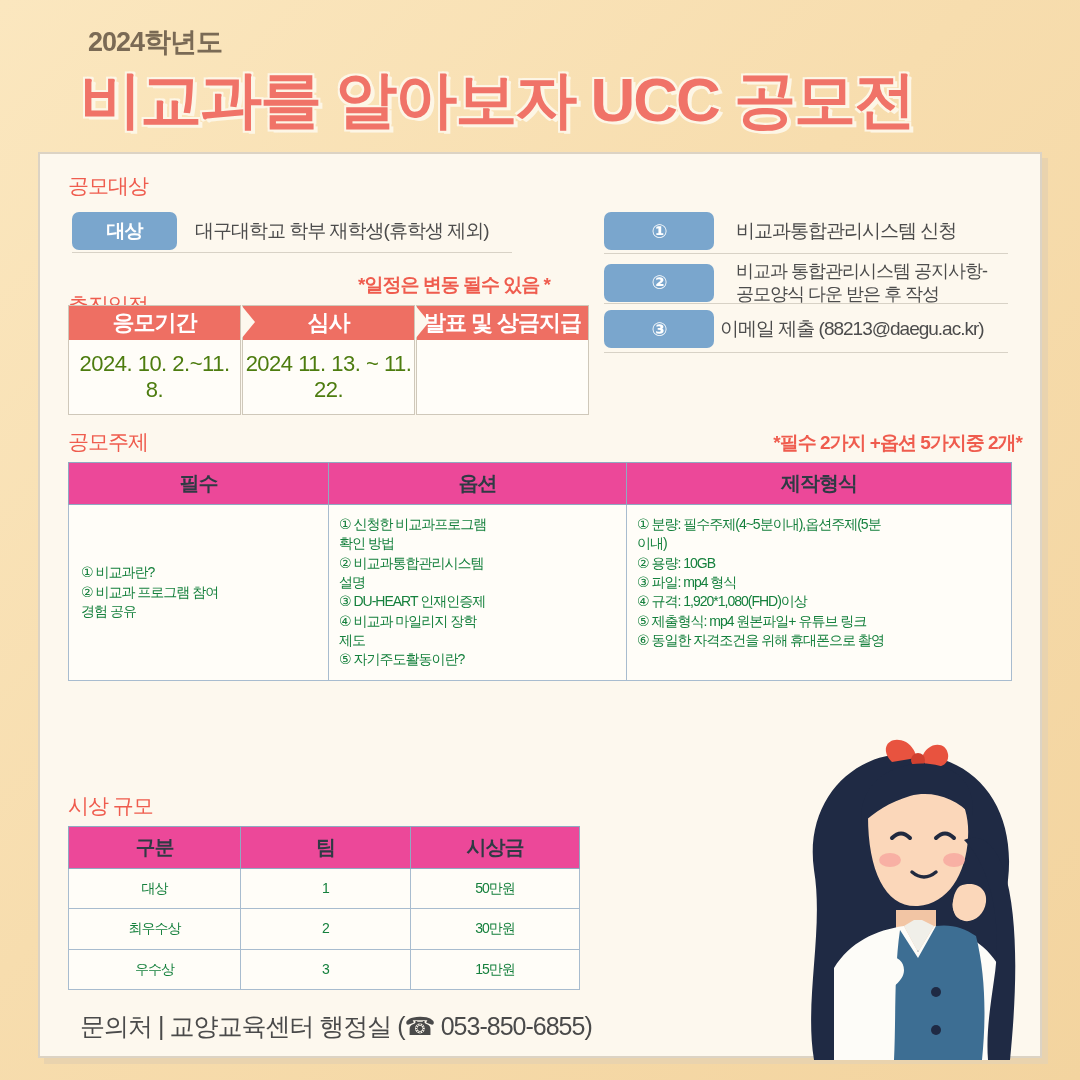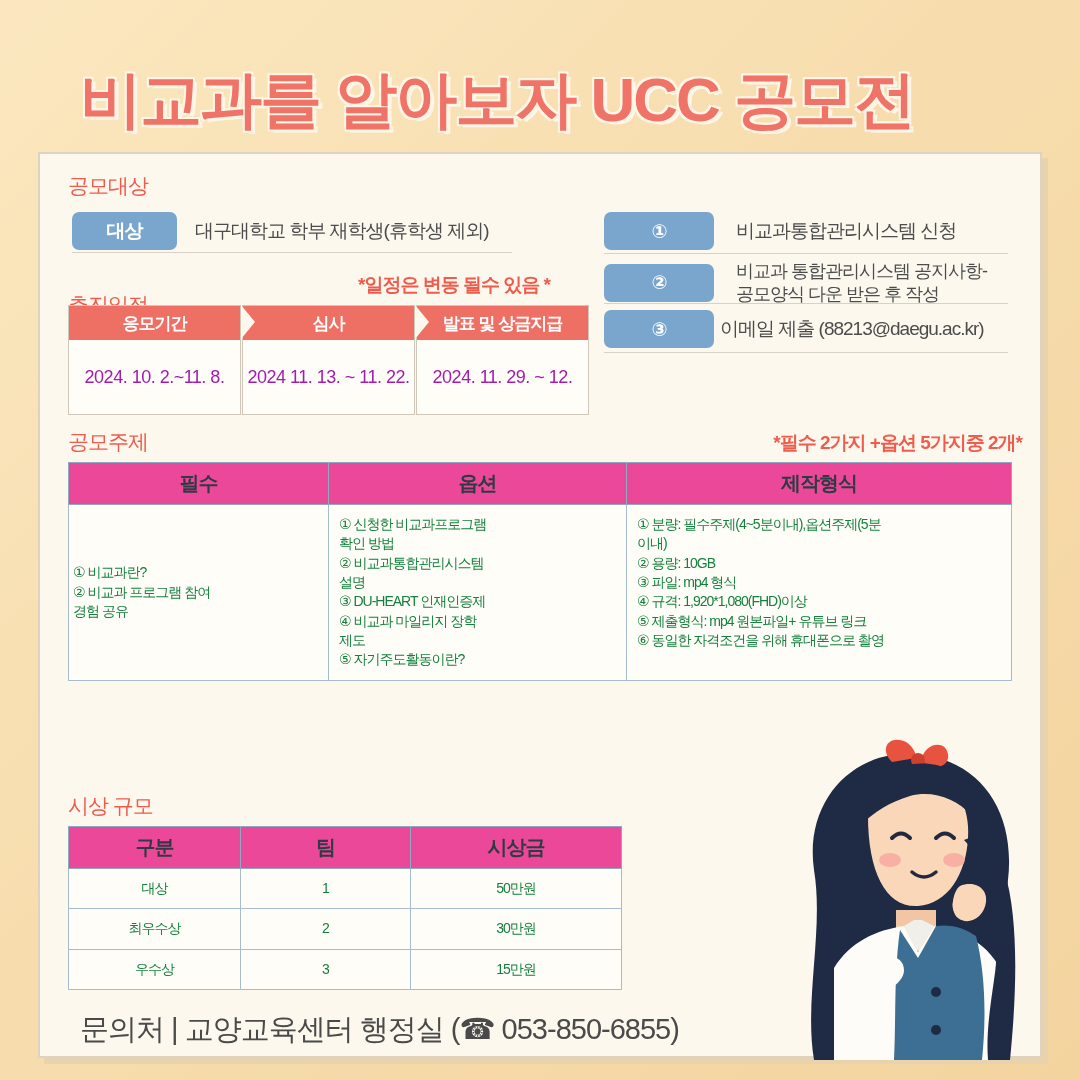--- a/index.html
+++ b/index.html
@@ -68,25 +68,25 @@
   .sched-col {
     position: absolute;
     width: 173px;
     border: 1.5px solid #cfc8ba;
     background: #fffdf8;
     height: 110px;
   }
   .sched-head {
     height: 34px; background: #ee6f63; color: #fff;
     display: flex; align-items: center; justify-content: center;
-    font-size: 17px; font-weight: bold; letter-spacing: -1px;
+    font-size: 22px; font-weight: bold; letter-spacing: -1px;
   }
   .sched-body {
     height: 74px; display: flex; align-items: center; justify-content: center;
-    font-size: 18px; color: #a21caf; letter-spacing: -0.5px;
+    font-size: 22px; color: #4d7c0f; letter-spacing: -0.5px; text-align: center;
   }
   .arrow {
     position: absolute; width: 0; height: 0;
     border-top: 17px solid transparent;
     border-bottom: 17px solid transparent;
     border-left: 14px solid #fdf8ee;
     z-index: 4;
   }
   
   table { border-collapse: collapse; }
@@ -103,30 +103,31 @@
   .tbl td {
     border: 1.5px solid #a8bccf;
     font-size: 14px; color: #15803d; letter-spacing: -1px;
     vertical-align: top;
     padding: 10px 10px;
     line-height: 1.38;
   }
   .tbl td.mid { vertical-align: middle; text-align: center; }
   .contact {
     position: absolute; left: 80px; top: 1010px;
-    font-size: 29px; color: #4a4a4a; letter-spacing: -1px;
+    font-size: 25px; color: #4a4a4a; letter-spacing: -1px;
   }
   
   .illus { position: absolute; right: 16px; bottom: 0; width: 400px; height: 360px; }
 </style>
 </head>
 <body>
 
 <div id="poster">
 
+  <div class="year">2024학년도</div>
   <div class="maintitle">비교과를 알아보자 UCC 공모전</div>
 
   <div class="card"></div>
 
   <div class="sec-label" style="left:68px; top:172px;">공모대상</div>
   <div class="rowbox" style="left:72px; top:212px; width:450px;">
     <div class="pill" style="width:105px;">대상</div>
     <div class="rowtext" style="margin-left:18px;">대구대학교 학부 재학생(휴학생 제외)</div>
   </div>
   <div class="underline" style="left:72px; top:252px; width:440px;"></div>
@@ -162,35 +163,34 @@
   <div class="arrow" style="left:241px; top:305px;"></div>
 
   <div class="sched-col" style="left:242px; top:305px;">
     <div class="sched-head">심사</div>
     <div class="sched-body">2024  11. 13. ~ 11. 22.</div>
   </div>
   <div class="arrow" style="left:415px; top:305px;"></div>
 
   <div class="sched-col" style="left:416px; top:305px;">
     <div class="sched-head">발표 및 상금지급</div>
-    <div class="sched-body">2024. 11. 29. ~ 12.</div>
   </div>
 
   <div class="sec-label" style="left:68px; top:428px;">공모주제</div>
   <div class="note" style="right:58px; top:430px;">*필수 2가지 +옵션 5가지중 2개*</div>
 
   <table class="tbl" style="left:68px; top:462px; width:944px;">
     <tbody>
         <tr>
       <th style="width:260px;">필수</th>
       <th style="width:298px;">옵션</th>
       <th>제작형식</th>
     </tr>
     <tr>
-      <td class="mid" style="white-space:pre-line; text-align:left; padding-left:4px;">① 비교과란?
+      <td class="mid" style="white-space:pre-line; text-align:left; padding-left:12px;">① 비교과란?
 ② 비교과 프로그램 참여
     경험 공유</td>
       <td style="white-space:pre-line;">① 신청한 비교과프로그램
     확인 방법
 ② 비교과통합관리시스템
     설명
 ③ DU-HEART 인재인증제
 ④ 비교과 마일리지 장학
     제도
 ⑤ 자기주도활동이란?</td>
@@ -200,21 +200,21 @@
 ③ 파일: mp4 형식
 ④ 규격: 1,920*1,080(FHD)이상
 ⑤ 제출형식: mp4 원본파일+ 유튜브 링크
 ⑥ 동일한 자격조건을 위해 휴대폰으로 촬영</td>
     </tr>
   </tbody>
     </table>
 
   <div class="sec-label" style="left:68px; top:792px;">시상 규모</div>
 
-  <table class="tbl" style="left:68px; top:826px; width:554px;padding-left:28px;">
+  <table class="tbl" style="left:68px; top:826px; width:512px;padding-left:28px;">
     <tbody>
         <tr>
       <th style="width:172px;">구분</th>
       <th style="width:170px;">팀</th>
       <th>시상금</th>
     </tr>
     <tr>
       <td class="mid">대상</td>
       <td class="mid">1</td>
       <td class="mid">50만원</td>

